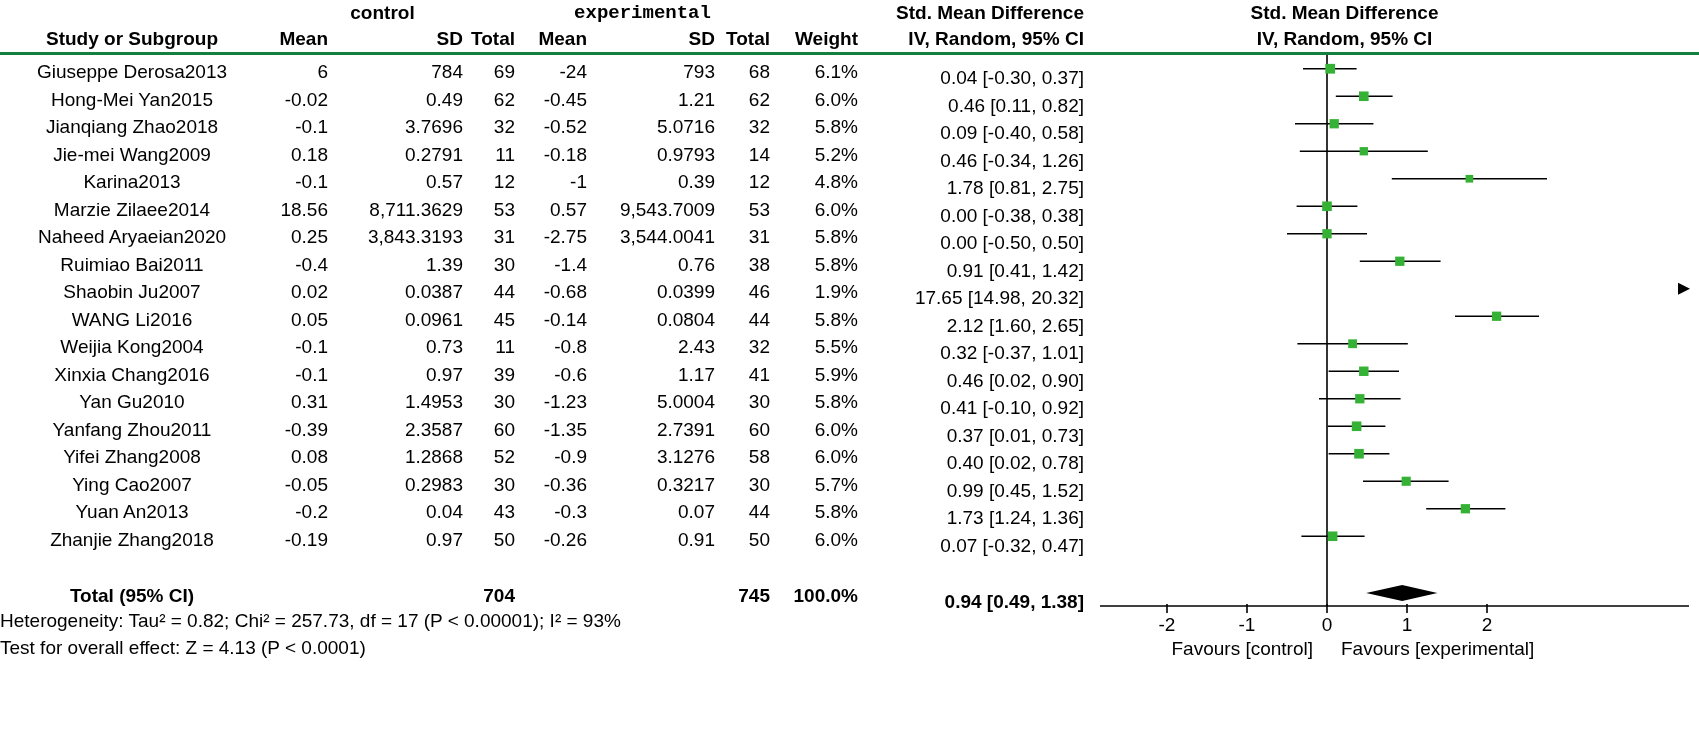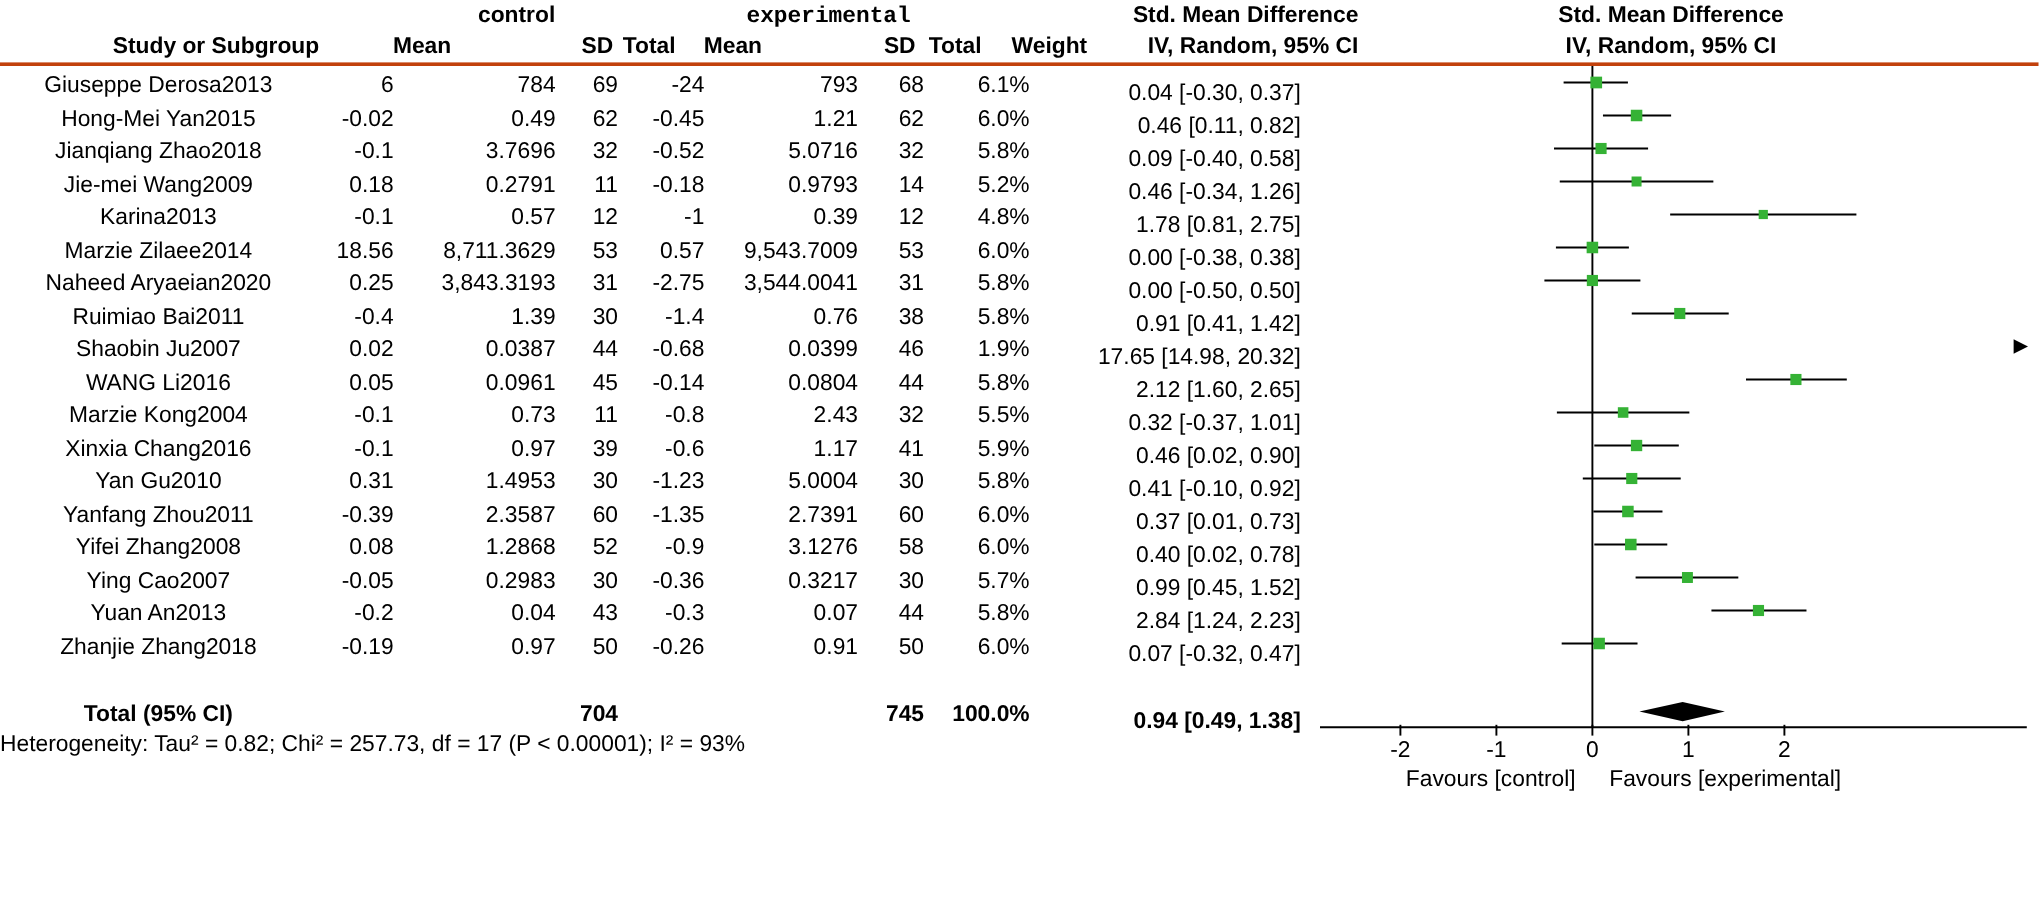--- a/index.html
+++ b/index.html
@@ -7,21 +7,21 @@
   .figure {
     position:relative; width:1699px; height:750px; background:#fff;
     font-family:"Liberation Sans", sans-serif; font-size:19px; color:#000;
     overflow:hidden;
   }
   .grid-row {
     display:grid;
     grid-template-columns:250px 78px 135px 52px 72px 128px 55px 88px 232px 609px;
     align-items:center;
   }
-  .header { border-bottom:3px solid #c2410c;padding-left:48px; }
+  .header { border-bottom:3px solid #15803d; }
   .hdr-row { height:26px; font-weight:bold; }
   .cell { white-space:nowrap; }
   .num { text-align:right; }
   .study-cell { padding-left:14px; text-align:center; }
   .ci { padding-right:6px;margin-top:12px; }
   .span-control { grid-column:2 / span 3; text-align:center; }
   .span-exp { grid-column:5 / span 3; text-align:center;font-family:Liberation Mono, monospace; }
   .col9 { grid-column:9; text-align:right; padding-right:6px; }
   .col10 { grid-column:10; text-align:center; padding-right:100px; }
   .c1 { grid-column:1; } .c2 { grid-column:2; } .c3 { grid-column:3; }
@@ -175,21 +175,21 @@
       <div class="cell num">0.0961</div>
       <div class="cell num">45</div>
       <div class="cell num">-0.14</div>
       <div class="cell num">0.0804</div>
       <div class="cell num">44</div>
       <div class="cell num">5.8%</div>
       <div class="cell num ci">2.12 [1.60, 2.65]</div>
       <div class="cell"></div>
     </div>
       <div class="grid-row data-row">
-      <div class="cell study-cell">Marzie Kong2004</div>
+      <div class="cell study-cell">Weijia Kong2004</div>
       <div class="cell num">-0.1</div>
       <div class="cell num">0.73</div>
       <div class="cell num">11</div>
       <div class="cell num">-0.8</div>
       <div class="cell num">2.43</div>
       <div class="cell num">32</div>
       <div class="cell num">5.5%</div>
       <div class="cell num ci">0.32 [-0.37, 1.01]</div>
       <div class="cell"></div>
     </div>
@@ -255,21 +255,21 @@
     </div>
       <div class="grid-row data-row">
       <div class="cell study-cell">Yuan An2013</div>
       <div class="cell num">-0.2</div>
       <div class="cell num">0.04</div>
       <div class="cell num">43</div>
       <div class="cell num">-0.3</div>
       <div class="cell num">0.07</div>
       <div class="cell num">44</div>
       <div class="cell num">5.8%</div>
-      <div class="cell num ci">2.84 [1.24, 2.23]</div>
+      <div class="cell num ci">1.73 [1.24, 1.36]</div>
       <div class="cell"></div>
     </div>
       <div class="grid-row data-row">
       <div class="cell study-cell">Zhanjie Zhang2018</div>
       <div class="cell num">-0.19</div>
       <div class="cell num">0.97</div>
       <div class="cell num">50</div>
       <div class="cell num">-0.26</div>
       <div class="cell num">0.91</div>
       <div class="cell num">50</div>
@@ -281,20 +281,21 @@
 
   <div class="grid-row total-row">
     <div class="cell study-cell c1">Total (95% CI)</div>
     <div class="cell num c4">704</div>
     <div class="cell num c7">745</div>
     <div class="cell num c8">100.0%</div>
     <div class="cell num ci col9">0.94 [0.49, 1.38]</div>
   </div>
 
   <div class="footnote">Heterogeneity: Tau² = 0.82; Chi² = 257.73, df = 17 (P &lt; 0.00001); I² = 93%</div>
+  <div class="footnote">Test for overall effect: Z = 4.13 (P &lt; 0.0001)</div>
 
   <svg id="plot" width="609" height="680">
       <line x1="237" y1="55" x2="237" y2="606" stroke="#000000" stroke-width="1.6"></line>
       <line x1="10" y1="606" x2="599" y2="606" stroke="#000000" stroke-width="1.6"></line>
       <line x1="77" y1="604" x2="77" y2="613" stroke="#000000" stroke-width="1.6"></line>
       <text x="77" y="631" text-anchor="middle">-2</text>
       <line x1="157" y1="604" x2="157" y2="613" stroke="#000000" stroke-width="1.6"></line>
       <text x="157" y="631" text-anchor="middle">-1</text>
       <line x1="237" y1="604" x2="237" y2="613" stroke="#000000" stroke-width="1.6"></line>
       <text x="237" y="631" text-anchor="middle">0</text>

